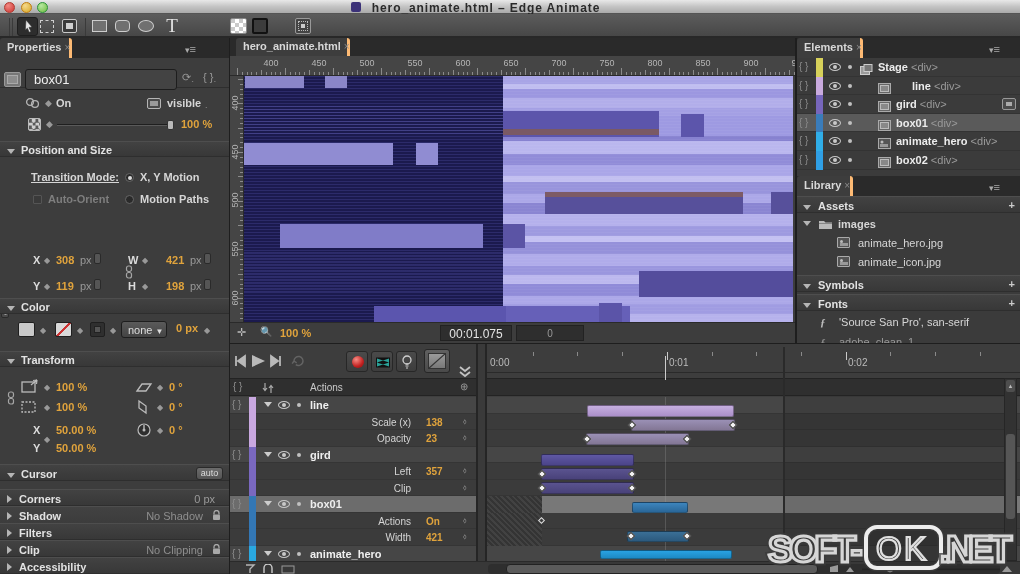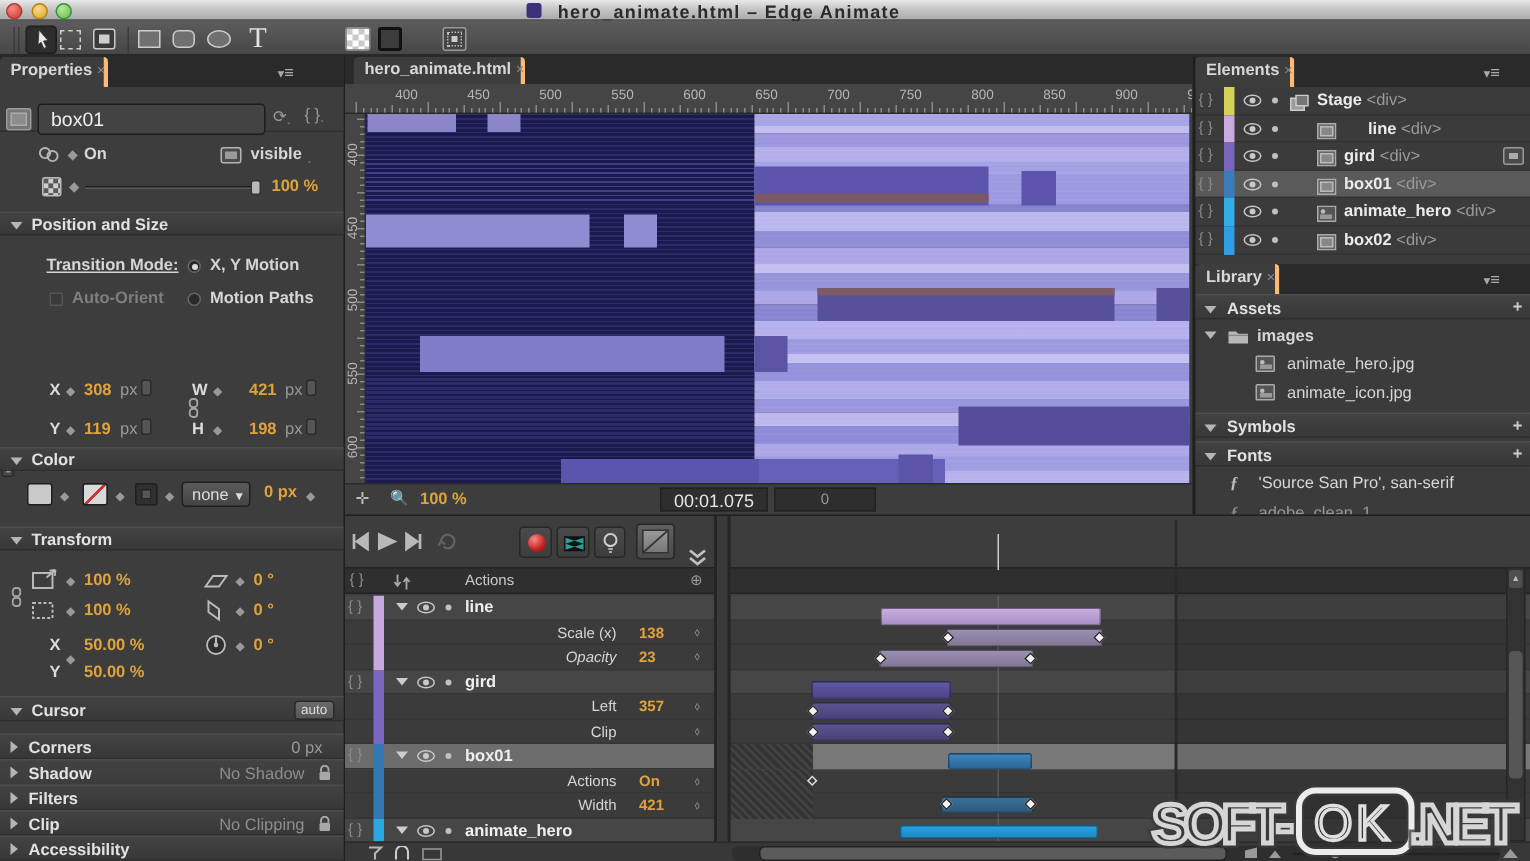--- a/index.html
+++ b/index.html
@@ -710,20 +710,37 @@
       <div class="abs" style="left:3px;top:3px;width:18px;height:16px;background:linear-gradient(#9a9a9a,#787878);border:1px solid #333;"></div>
       <svg class="abs" style="left:3px;top:3px;" width="18" height="16">
             <path d="M0 16 L18 0" stroke="#333" stroke-width="1.2"></path>
           </svg>
     </div>
     <svg class="abs" style="left:228px;top:22px;" width="14" height="12" viewBox="0 0 14 12">
           <path d="M2 1 L7 5 L12 1 M2 6 L7 10 L12 6" stroke="#c2c2c2" stroke-width="1.8" fill="none"></path>
         </svg>
   </div>
 
+  <div class="abs" style="left:257px;top:0;width:533px;height:34px;background:#3d3d3d;" id="truler">
+        <div class="abs" style="left: 3px; top: 13px; color: rgb(187, 187, 187); font-size: 10px;">0:00</div>
+        <div class="abs" style="left: 182px; top: 13px; color: rgb(187, 187, 187); font-size: 10px;">0:01</div>
+        <div class="abs" style="left: 361px; top: 13px; color: rgb(187, 187, 187); font-size: 10px;">0:02</div>
+        <div class="abs" style="left: 45.7px; top: 8px; width: 1px; height: 4px; background: rgb(138, 138, 138);"></div>
+        <div class="abs" style="left: 90.4px; top: 8px; width: 1px; height: 4px; background: rgb(138, 138, 138);"></div>
+        <div class="abs" style="left: 135.1px; top: 8px; width: 1px; height: 4px; background: rgb(138, 138, 138);"></div>
+        <div class="abs" style="left: 179.8px; top: 8px; width: 1px; height: 8px; background: rgb(201, 201, 201);"></div>
+        <div class="abs" style="left: 224.5px; top: 8px; width: 1px; height: 4px; background: rgb(138, 138, 138);"></div>
+        <div class="abs" style="left: 269.2px; top: 8px; width: 1px; height: 4px; background: rgb(138, 138, 138);"></div>
+        <div class="abs" style="left: 313.9px; top: 8px; width: 1px; height: 4px; background: rgb(138, 138, 138);"></div>
+        <div class="abs" style="left: 358.6px; top: 8px; width: 1px; height: 8px; background: rgb(201, 201, 201);"></div>
+        <div class="abs" style="left: 403.3px; top: 8px; width: 1px; height: 4px; background: rgb(138, 138, 138);"></div>
+        <div class="abs" style="left: 448px; top: 8px; width: 1px; height: 4px; background: rgb(138, 138, 138);"></div>
+        <div class="abs" style="left: 492.7px; top: 8px; width: 1px; height: 4px; background: rgb(138, 138, 138);"></div>
+        <div class="abs" style="left: 0px; top: 28px; width: 533px; height: 1px; background: rgb(42, 42, 42);"></div>
+      </div>
 
   <div class="abs" style="left:0;top:34px;width:790px;height:18px;background:#2f2f2f;border-top:1px solid #232323;border-bottom:1px solid #232323;">
     <span class="abs" style="left:3px;top:2px;color:#909090;font-size:10px;">{ }</span>
     <svg class="abs" style="left:32px;top:3px;" width="12" height="12" viewBox="0 0 12 12">
           <path d="M3 1 L3 8 M1 6 L3 8.5 L5 6 M9 11 L9 4 M7 6 L9 3.5 L11 6" stroke="#aaa" stroke-width="1.2" fill="none"></path>
         </svg>
     <span class="abs" style="left:80px;top:3px;color:#c9c9c9;font-size:10px;">Actions</span>
     <span class="abs" style="left:230px;top:2px;color:#999;font-size:10px;">⊕</span>
   </div>
 
@@ -738,21 +755,21 @@
             <span class="dot"></span>
           </div>
           <div class="abs" style="left: 80px; top: 2px; font-size: 11px; color: rgb(239, 239, 239); font-weight: bold;">line</div>
         </div>
         <div class="abs" style="left: 0px; top: 16.5px; width: 790px; height: 16.5px; background: rgb(59, 59, 59); border-bottom: 1px solid rgb(53, 53, 53);">
           <div class="abs" style="left: 100px; top: 3px; width: 81px; text-align: right; font-size: 10px; color: rgb(213, 213, 213);">Scale (x)</div>
           <div class="abs" style="left: 196px; top: 3px; font-size: 10px; color: rgb(224, 163, 60); font-weight: bold;">138</div>
           <div class="abs" style="left: 233px; top: 3px; font-size: 8px; color: rgb(153, 153, 153);">⬨</div>
         </div>
         <div class="abs" style="left: 0px; top: 33px; width: 790px; height: 16.5px; background: rgb(59, 59, 59); border-bottom: 1px solid rgb(53, 53, 53);">
-          <div class="abs" style="left: 100px; top: 3px; width: 81px; text-align: right; font-size: 10px; color: rgb(213, 213, 213); font-style: italic;">Opacity</div>
+          <div class="abs" style="left: 100px; top: 3px; width: 81px; text-align: right; font-size: 10px; color: rgb(213, 213, 213);">Opacity</div>
           <div class="abs" style="left: 196px; top: 3px; font-size: 10px; color: rgb(224, 163, 60); font-weight: bold;">23</div>
           <div class="abs" style="left: 233px; top: 3px; font-size: 8px; color: rgb(153, 153, 153);">⬨</div>
         </div>
         <div class="abs" style="left: 0px; top: 49.5px; width: 790px; height: 16.5px; background: rgb(70, 70, 70); border-bottom: 1px solid rgb(53, 53, 53);">
           <div class="abs" style="left: 2px; top: 2px; color: rgb(140, 140, 140); font-size: 10px;">{ }</div>
           <div class="abs" style="left: 34px; top: 5px; width: 0px; height: 0px; border-left: 4px solid transparent; border-right: 4px solid transparent; border-top: 5px solid rgb(204, 204, 204);"></div>
           <div class="abs" style="left: 48px; top: 4px;">
             <span class="eye"></span>
           </div>
           <div class="abs" style="left: 67px; top: 6px;">

